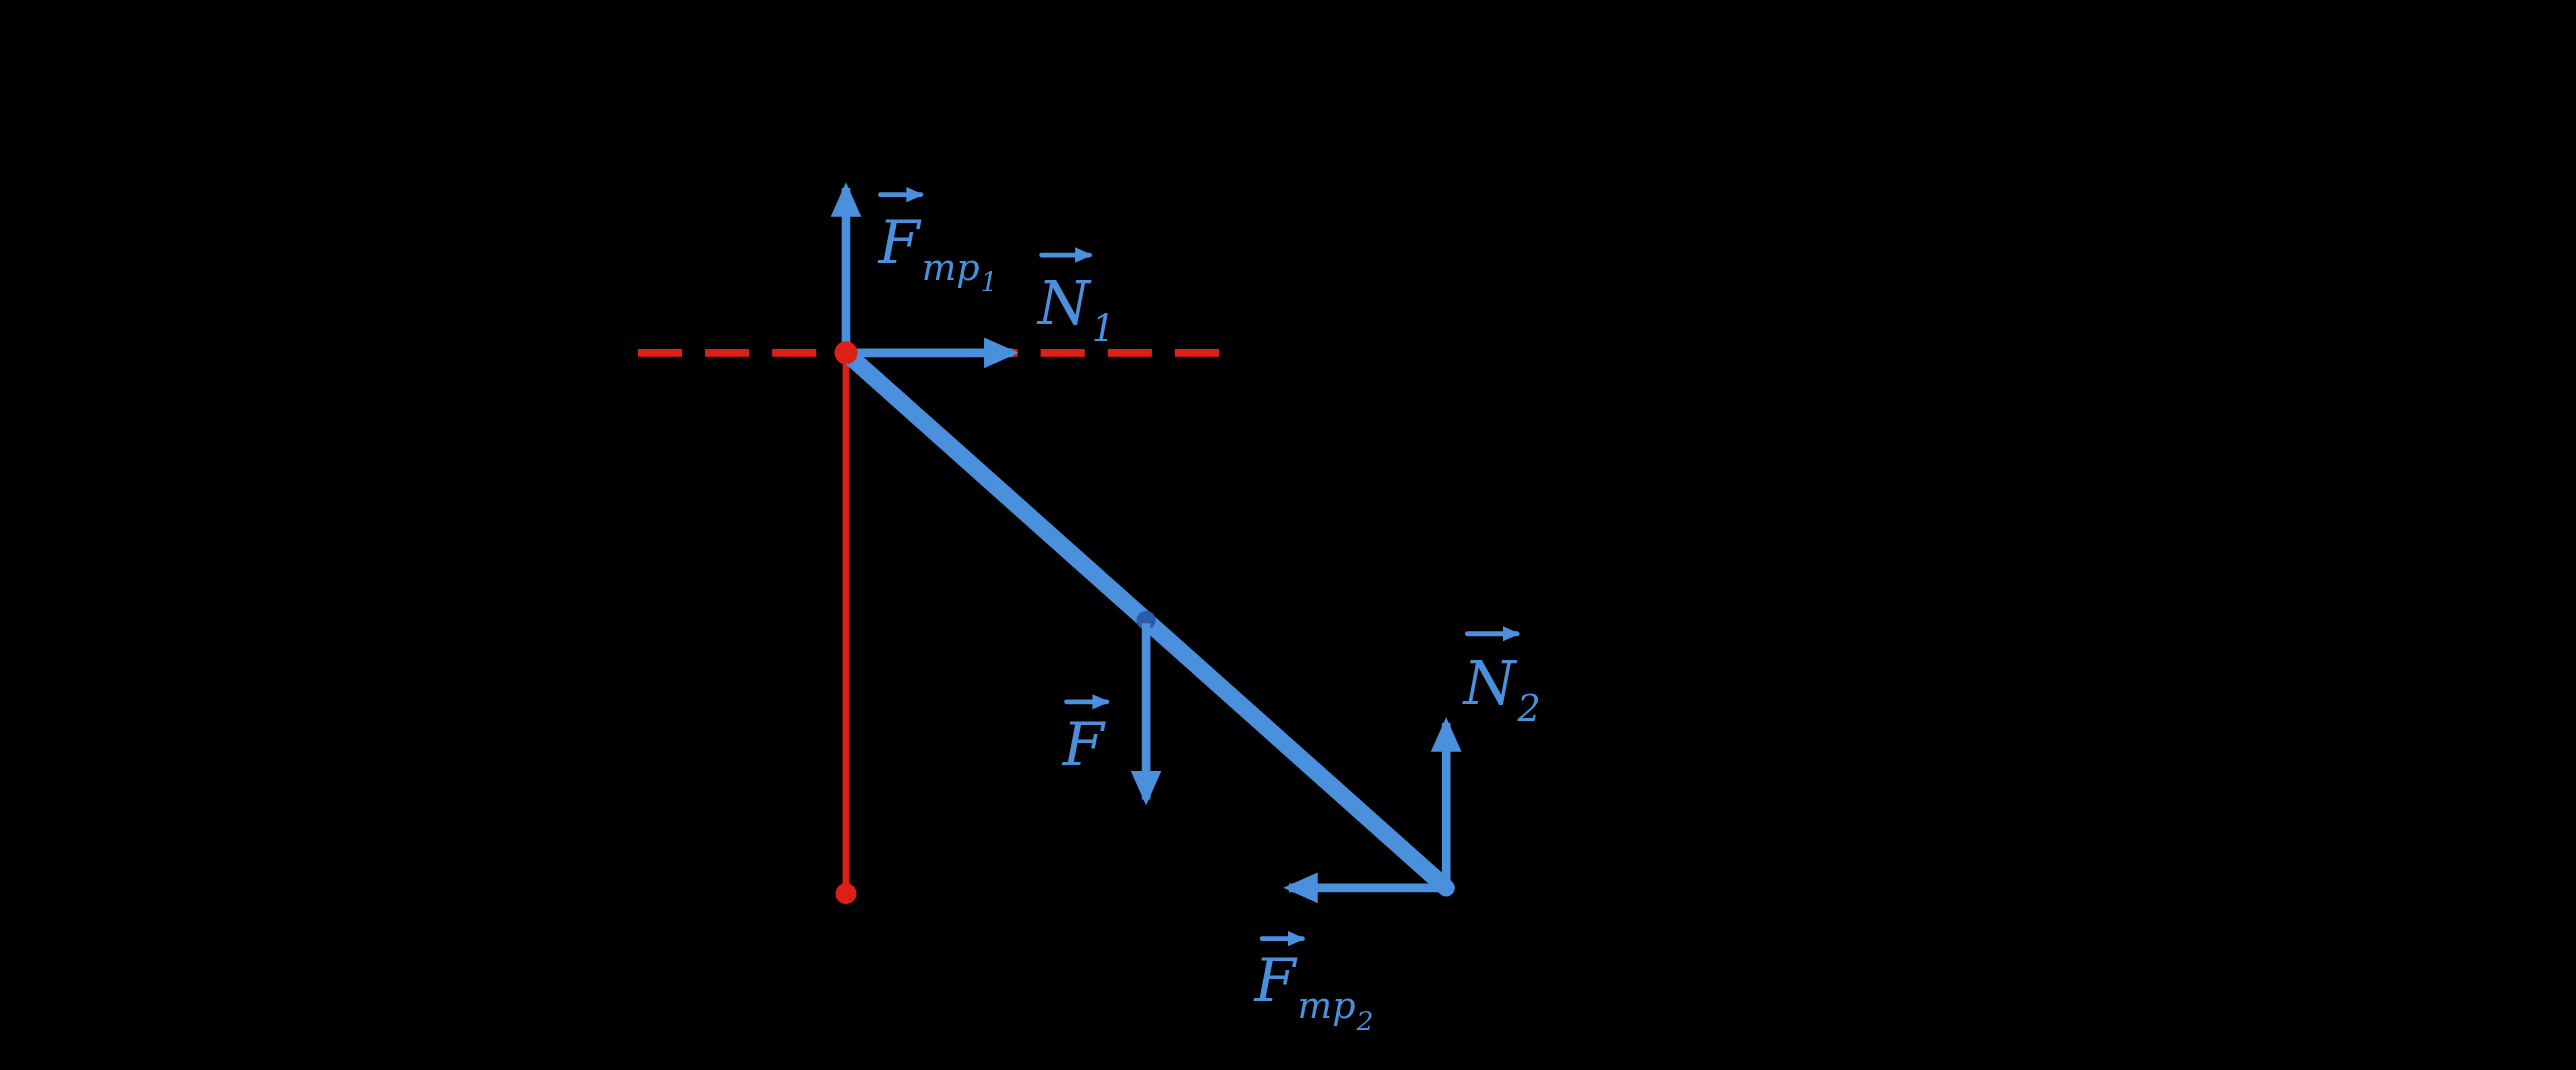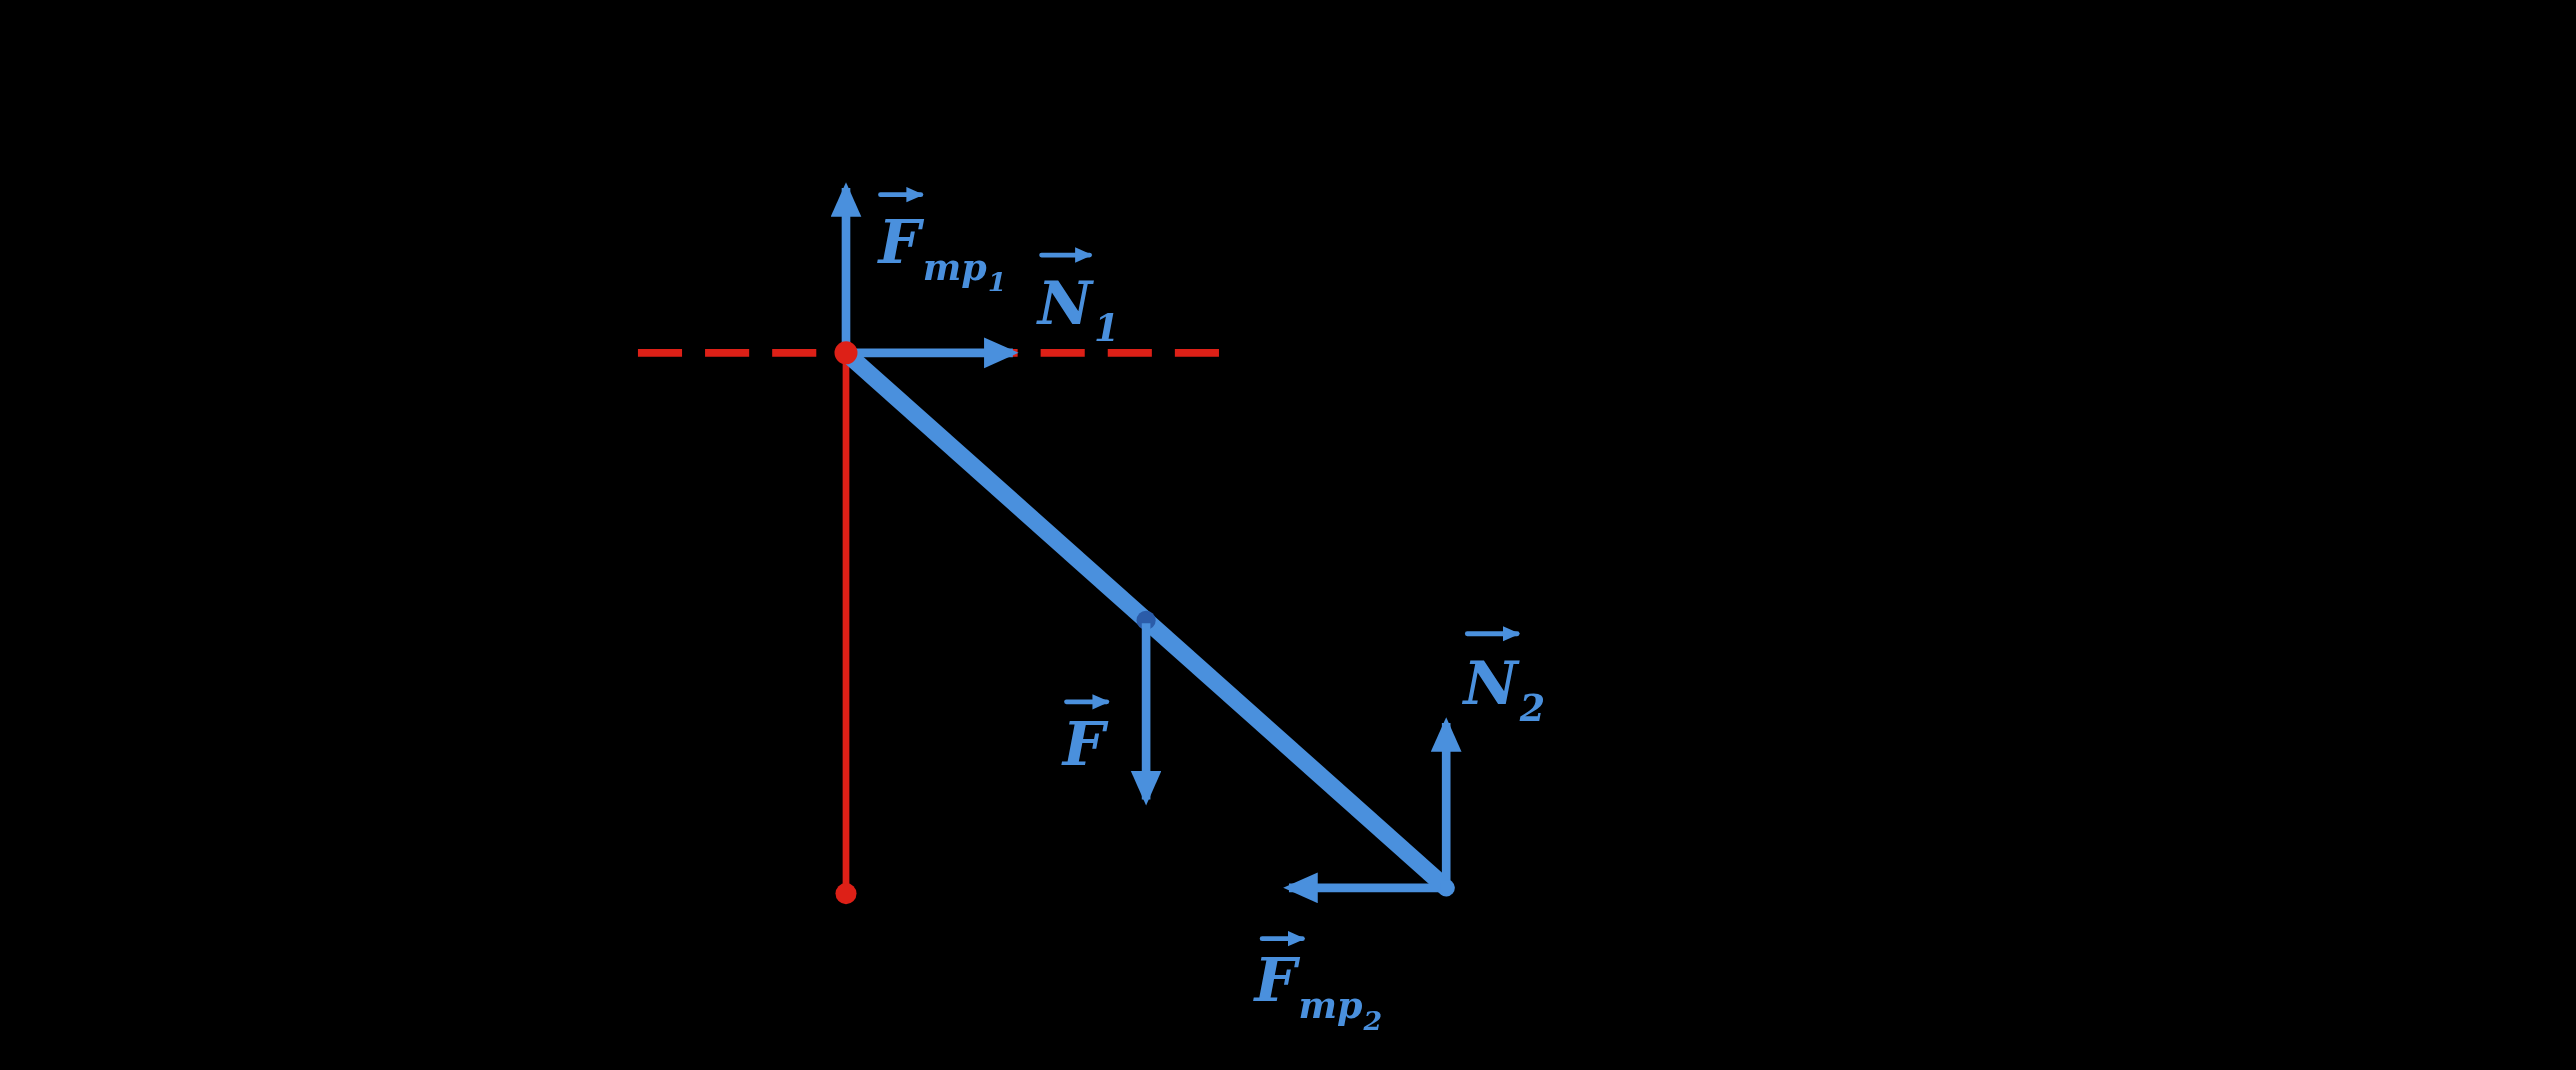--- a/index.html
+++ b/index.html
@@ -7,21 +7,20 @@
     padding: 0;
     background: var(--bg, #000);
   }
   .stage {
     position: relative;
     width: 2332px;
     height: 1070px;
     background: var(--bg, #000);
     overflow: hidden;
     font-family: "DejaVu Serif", "Liberation Serif", serif;
-    font-weight: bold;
   }
   svg { display: block; }
 
   svg text {
     font-family: "DejaVu Serif", "Liberation Serif", serif;
     font-style: italic;
     fill: var(--blue, #4a90dd);
   }
   .main-letter { font-size: 62px; }
   .sub        { font-size: 38px; }

